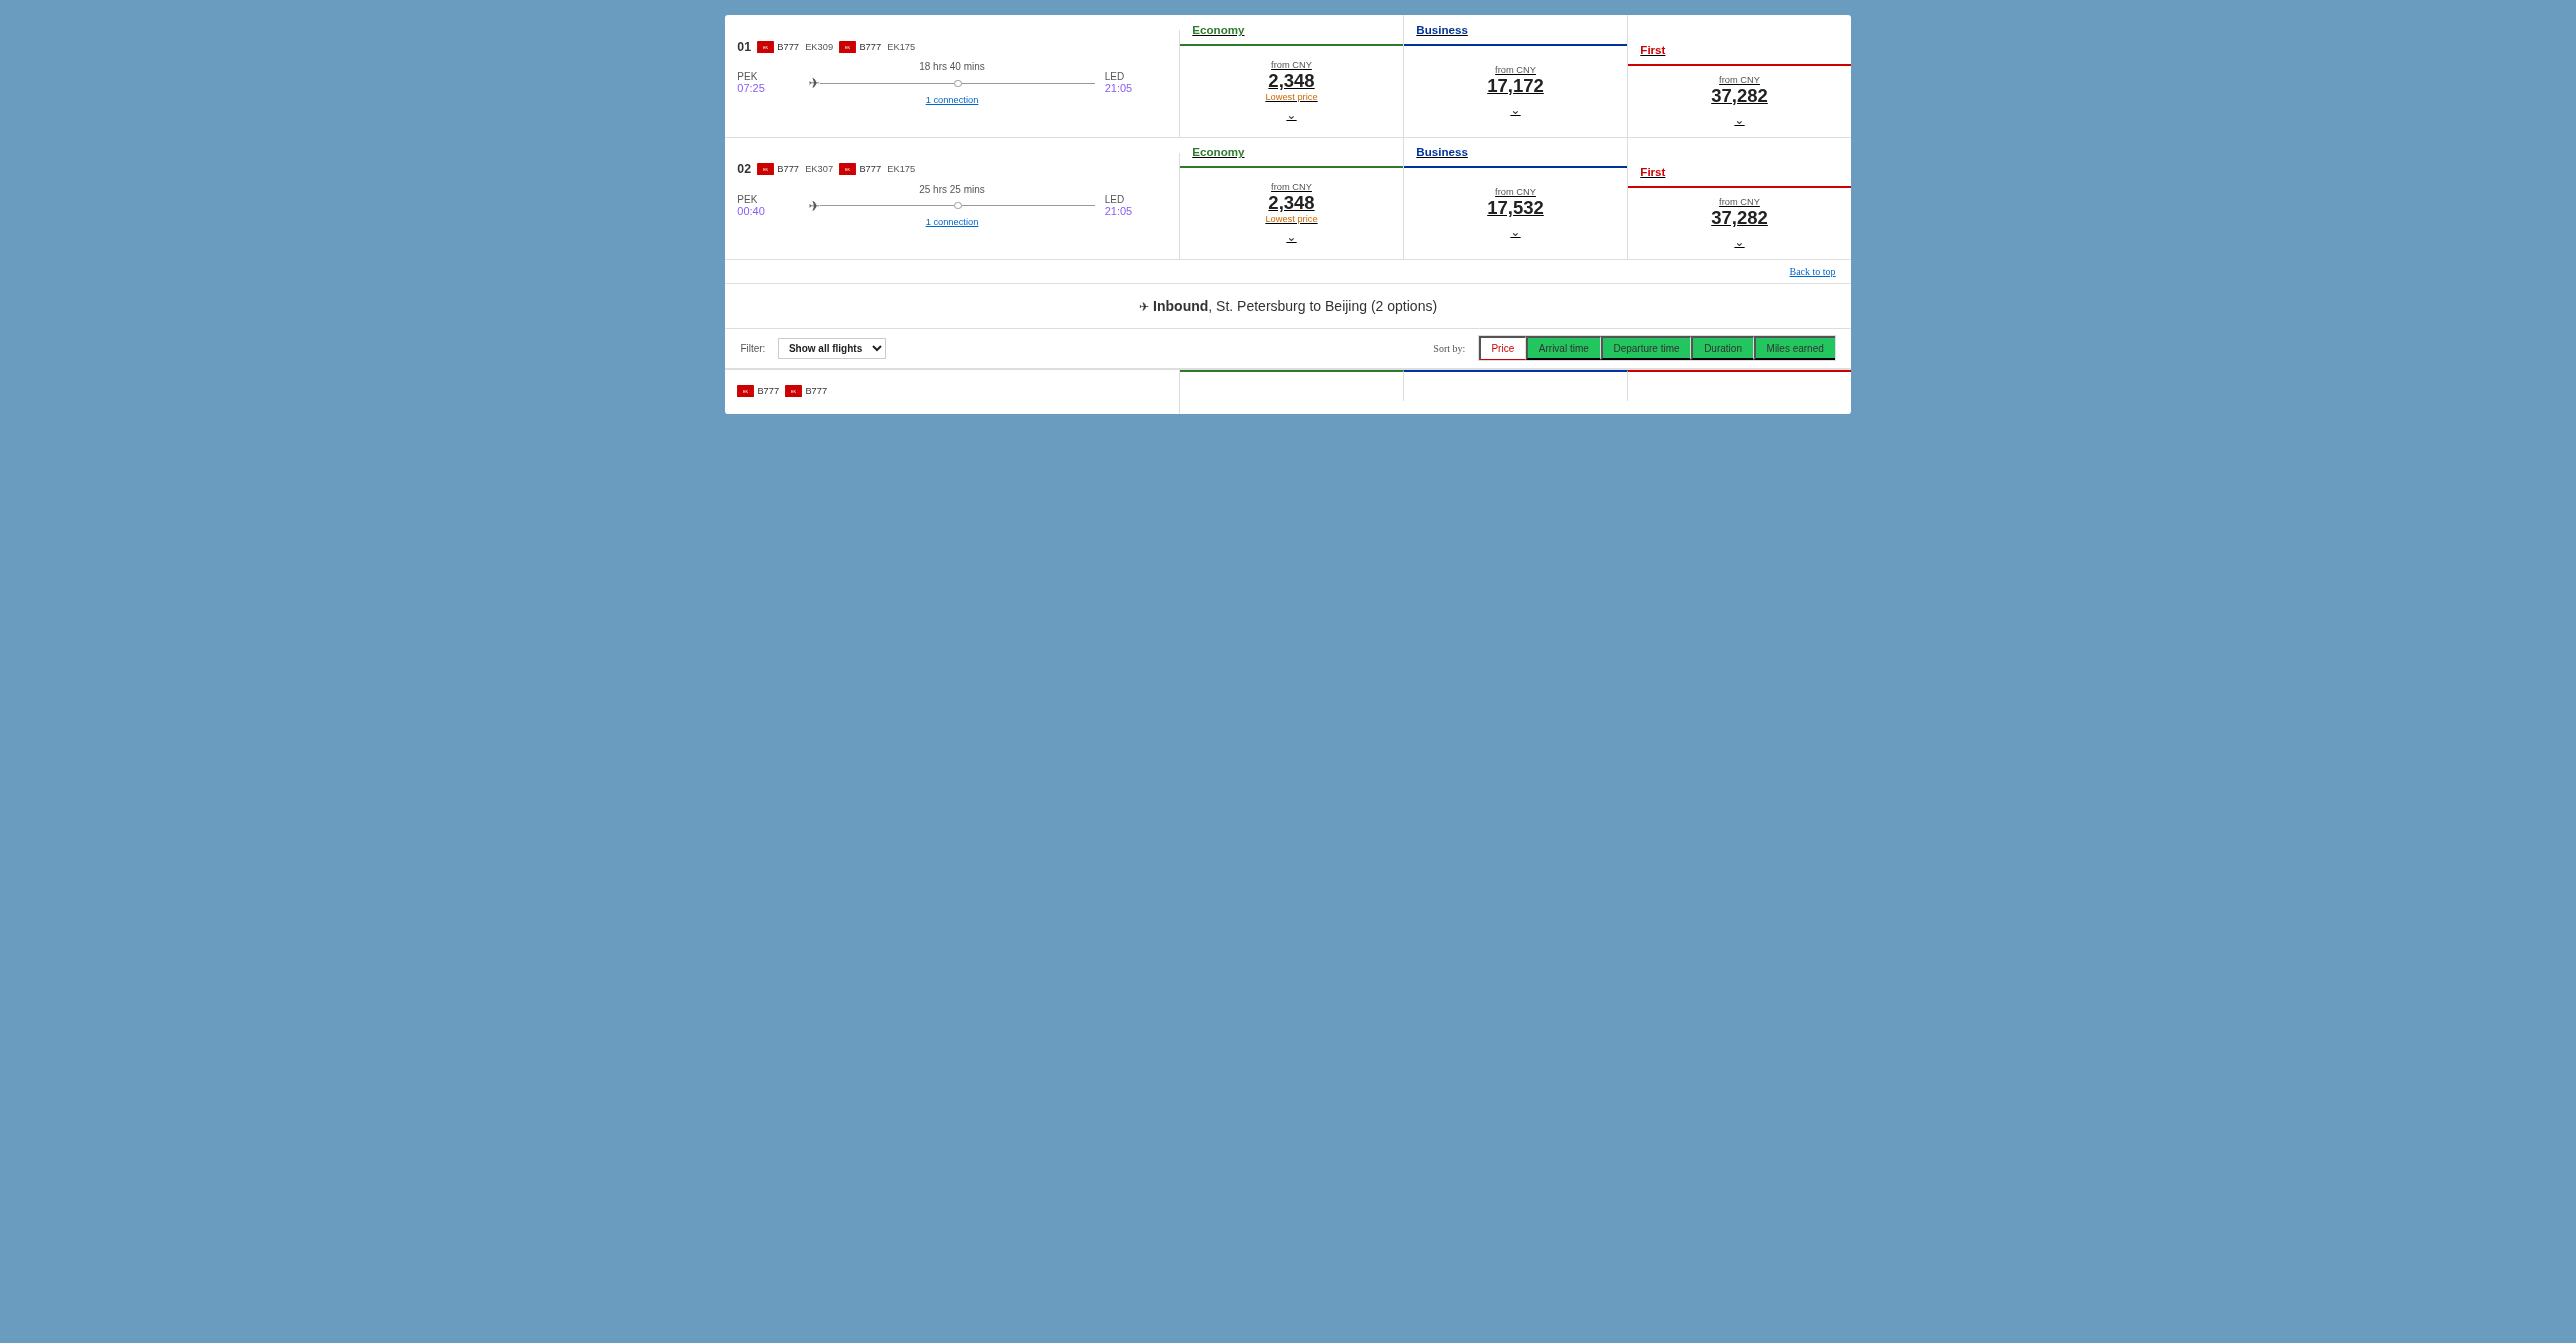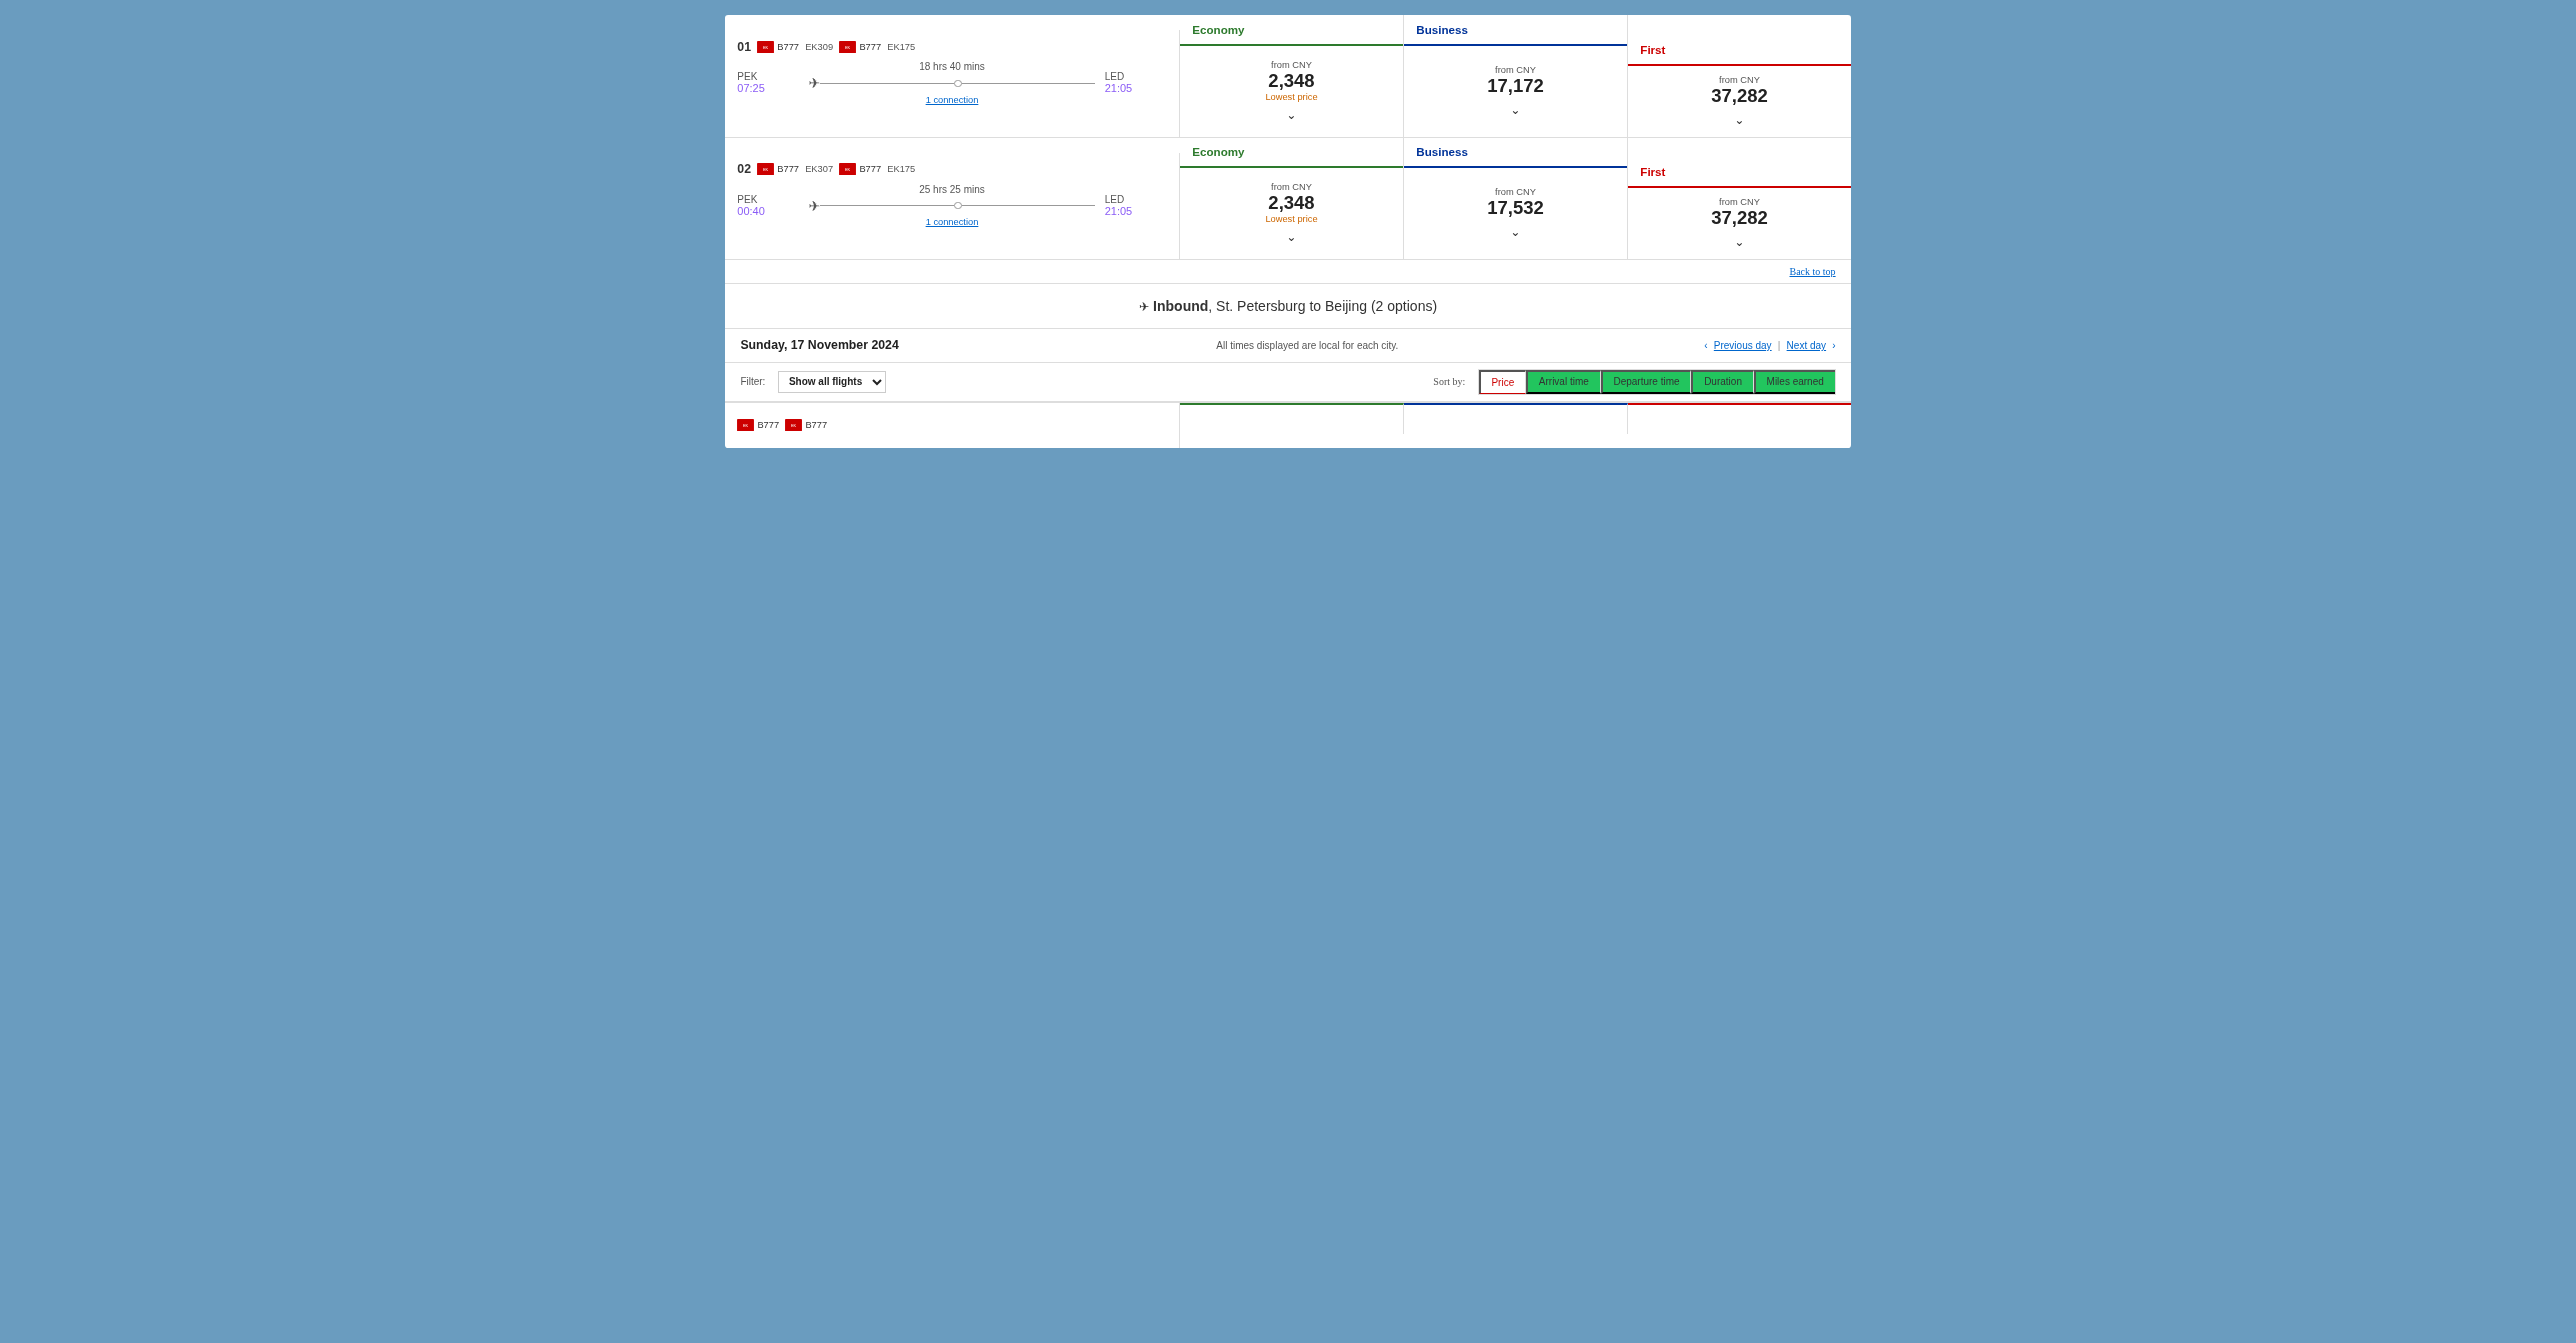--- a/index.html
+++ b/index.html
@@ -116,20 +116,21 @@
     
     .fare-columns {
       flex: 1;
       display: flex;
     }
     .fare-col {
       flex: 1;
       border-right: 0.8px solid #ddd;
       display: flex;
       flex-direction: column;
+      text-decoration: underline;
     }
     .fare-col:last-child {
       border-right: none;
     }
     .fare-header {
       padding: 7.7px 12.3px;
       font-size: 11.6px;
       font-weight: bold;
       border-bottom: 2.3px solid transparent;
     }
@@ -463,31 +464,20 @@
 
   <div class="back-to-top-row">
     <a class="back-to-top">Back to top</a>
   </div>
 
   <div class="inbound-header">
     <span style="font-size:12.3px;">✈</span>
     <strong>Inbound</strong><span>, St. Petersburg to Beijing (2 options)</span>
   </div>
 
-  <div class="date-row">
-    <span class="date-label">Sunday, 17 November 2024</span>
-    <span class="times-note">All times displayed are local for each city.</span>
-    <div class="day-nav">
-      <span style="color:#0066cc;">‹</span>
-      <a>Previous day</a>
-      <span class="separator">|</span>
-      <a>Next day</a>
-      <span style="color:#0066cc;">›</span>
-    </div>
-  </div>
 
   <div class="filter-sort-row">
     <span class="filter-label">Filter:</span>
     <select class="filter-select">
       <option>Show all flights</option>
     </select>
     <span class="sort-label">Sort by:</span>
     <div class="sort-buttons">
       <button class="sort-btn active">Price</button>
       <button class="sort-btn">Arrival time</button>

